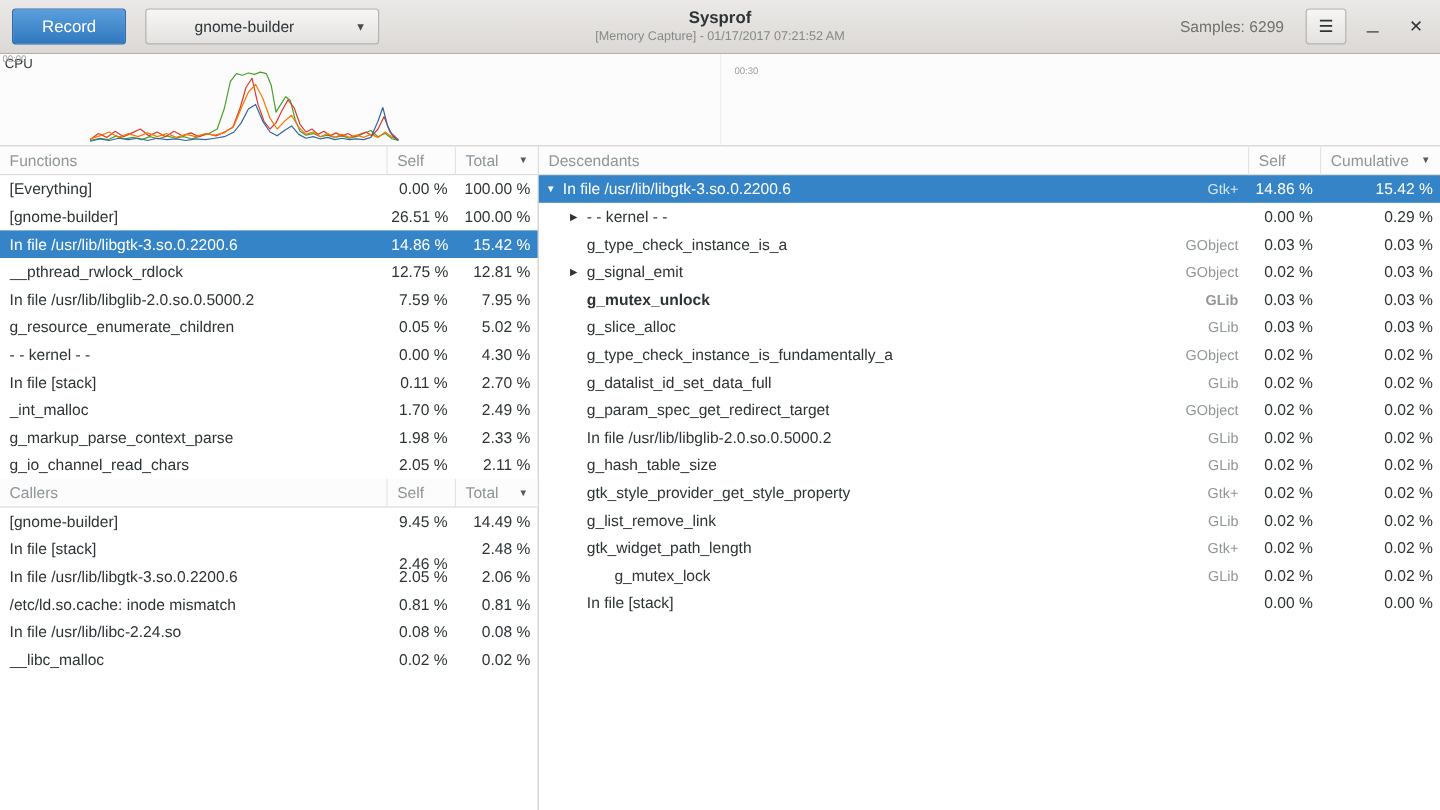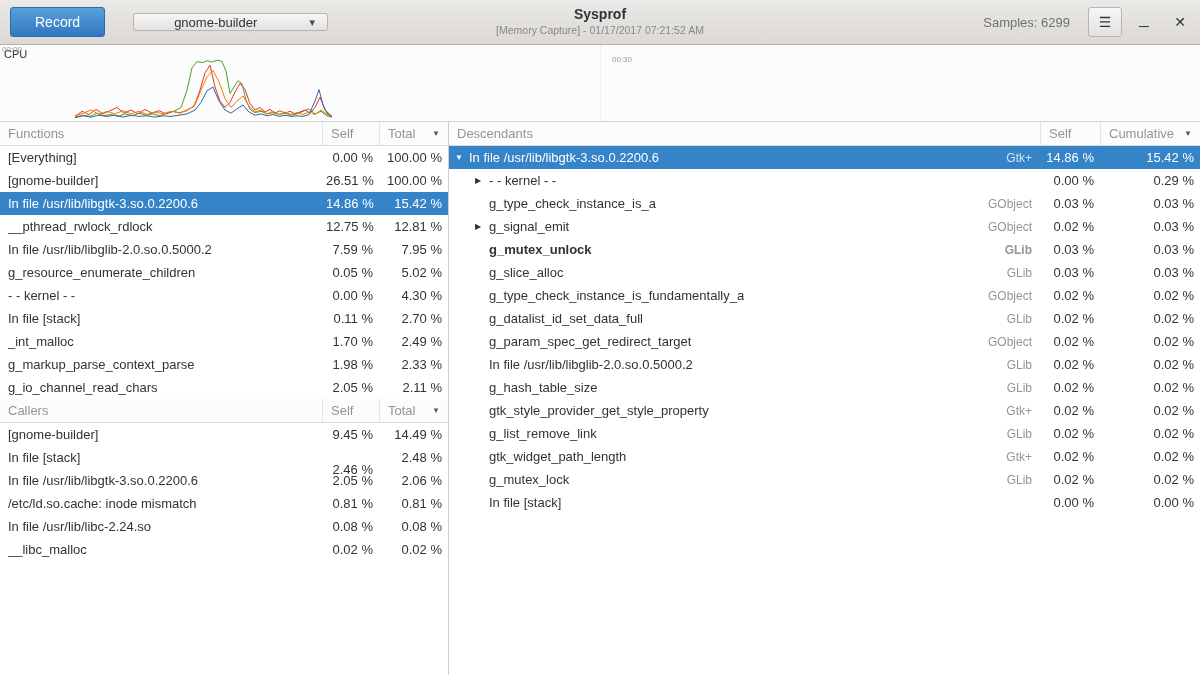--- a/index.html
+++ b/index.html
@@ -27,22 +27,22 @@
     background: linear-gradient(#5a9fdb, #3278bf);
     color: #ffffff;
     border: 1px solid #2a6cb0;
     border-radius: 3px;
     font-size: 14px;
     font-family: inherit;
     margin-left: 4px;
     cursor: pointer;
   }
   .process-combo {
-    height: 18px;
-    margin-left: 28px;
+    height: 30px;
+    margin-left: 16px;
     min-width: 195px;
     background: linear-gradient(#f7f6f5, #e4e2e0);
     border: 1px solid #b8b4b0;
     border-radius: 3px;
     display: flex;
     align-items: center;
     justify-content: space-between;
     color: #2e3436;
     font-size: 13px;
     font-family: inherit;
@@ -474,21 +474,21 @@
           <div class="tr">
             <div class="td col-name" style="padding-left: 26px;">
               <span class="expander"></span>
               <span class="fn-label">gtk_widget_path_length</span>
               <span class="badge">Gtk+</span>
             </div>
             <div class="td col-num" style="width: 60px;">0.02 %</div>
             <div class="td col-num" style="width: 100px;">0.02 %</div>
           </div>
           <div class="tr">
-            <div class="td col-name" style="padding-left: 26px;">
+            <div class="td col-name" style="padding-left: 26px; gap: 23px;">
               <span class="expander"></span>
               <span class="fn-label">g_mutex_lock</span>
               <span class="badge">GLib</span>
             </div>
             <div class="td col-num" style="width: 60px;">0.02 %</div>
             <div class="td col-num" style="width: 100px;">0.02 %</div>
           </div>
           <div class="tr">
             <div class="td col-name" style="padding-left: 26px;">
               <span class="expander"></span>

